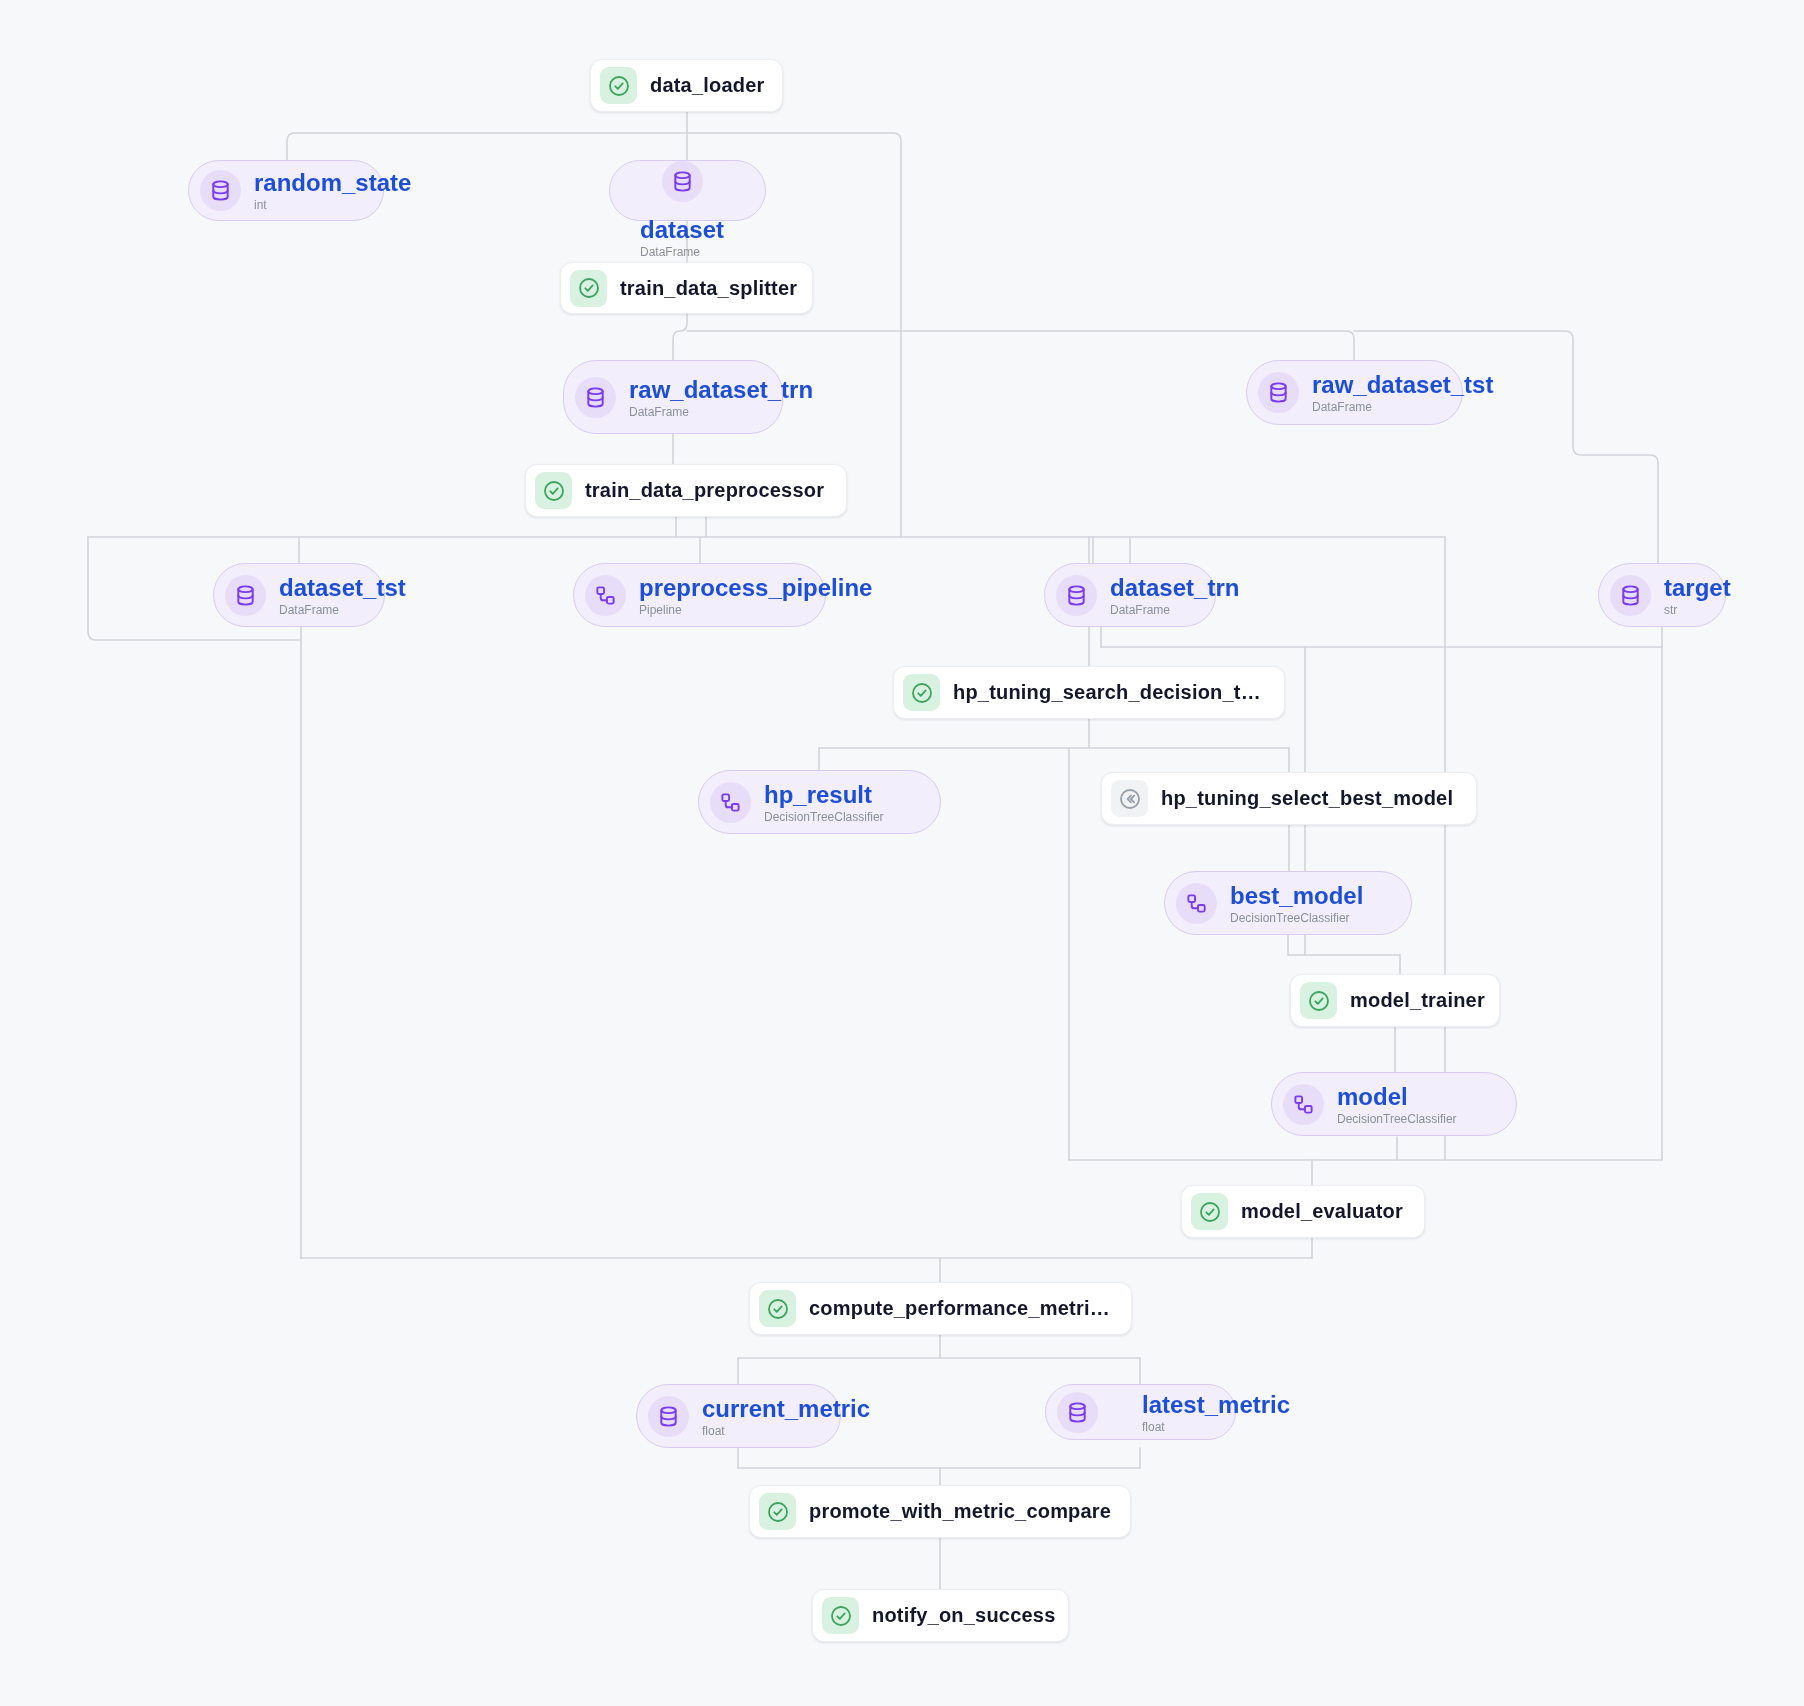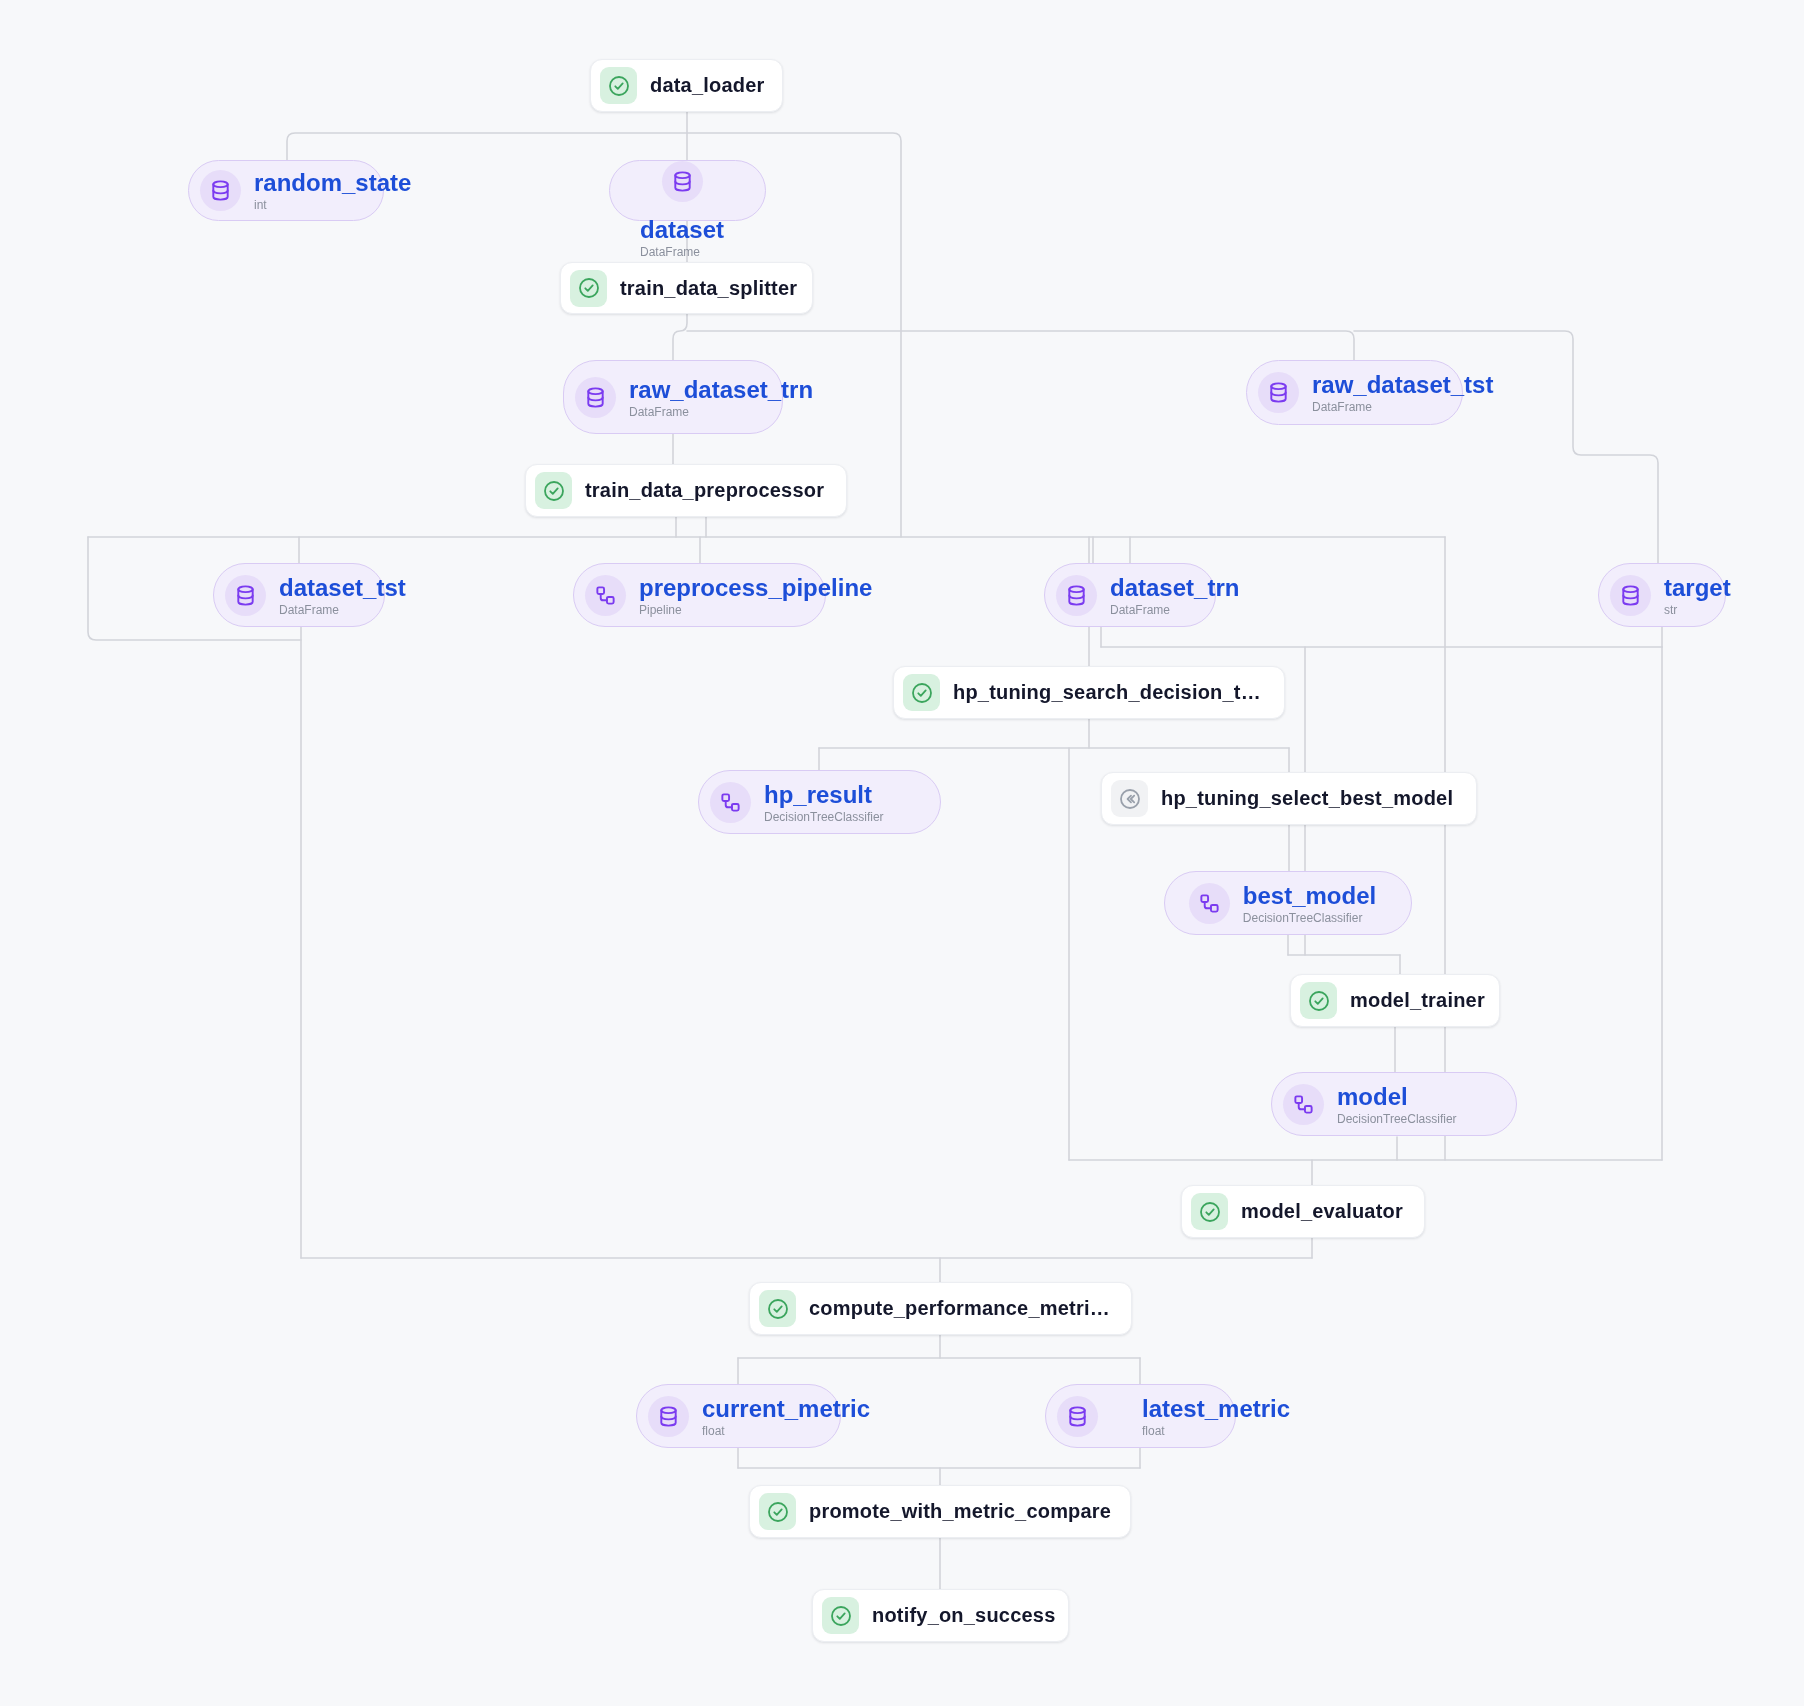--- a/index.html
+++ b/index.html
@@ -293,21 +293,21 @@
             <rect x="3.5" y="3.5" width="7" height="7" rx="1.6"></rect>
             <rect x="13.5" y="13.5" width="7" height="7" rx="1.6"></rect>
             <path d="M7 10.5v4a2.5 2.5 0 0 0 2.5 2.5h4"></path>
           </svg>
         </span>
         <div class="ptxt">
           <div class="pname">hp_result</div>
           <div class="ptype">DecisionTreeClassifier</div>
         </div>
       </div>
-      <div class="node pill" style="left: 1164px; top: 871px; width: 248px; height: 64px; justify-content: center;">
+      <div class="node pill" style="left: 1164px; top: 871px; width: 248px; height: 64px;">
         <span class="picon">
           <svg viewBox="0 0 24 24" fill="none" stroke="currentColor" stroke-width="2" stroke-linecap="round" stroke-linejoin="round">
             <rect x="3.5" y="3.5" width="7" height="7" rx="1.6"></rect>
             <rect x="13.5" y="13.5" width="7" height="7" rx="1.6"></rect>
             <path d="M7 10.5v4a2.5 2.5 0 0 0 2.5 2.5h4"></path>
           </svg>
         </span>
         <div class="ptxt">
           <div class="pname">best_model</div>
           <div class="ptype">DecisionTreeClassifier</div>
@@ -332,21 +332,21 @@
             <ellipse cx="12" cy="5.5" rx="7.5" ry="3"></ellipse>
             <path d="M4.5 5.5v6.5c0 1.66 3.36 3 7.5 3s7.5-1.34 7.5-3V5.5"></path>
             <path d="M4.5 12v6.5c0 1.66 3.36 3 7.5 3s7.5-1.34 7.5-3V12"></path>
           </svg>
         </span>
         <div class="ptxt">
           <div class="pname">current_metric</div>
           <div class="ptype">float</div>
         </div>
       </div>
-      <div class="node pill" style="left: 1045px; top: 1384px; width: 191px; height: 64px; gap: 44px;">
+      <div class="node pill" style="left: 1045px; top: 1384px; width: 191px; height: 56px; gap: 44px;">
         <span class="picon">
           <svg viewBox="0 0 24 24" fill="none" stroke="currentColor" stroke-width="2" stroke-linecap="round" stroke-linejoin="round">
             <ellipse cx="12" cy="5.5" rx="7.5" ry="3"></ellipse>
             <path d="M4.5 5.5v6.5c0 1.66 3.36 3 7.5 3s7.5-1.34 7.5-3V5.5"></path>
             <path d="M4.5 12v6.5c0 1.66 3.36 3 7.5 3s7.5-1.34 7.5-3V12"></path>
           </svg>
         </span>
         <div class="ptxt">
           <div class="pname">latest_metric</div>
           <div class="ptype">float</div>

